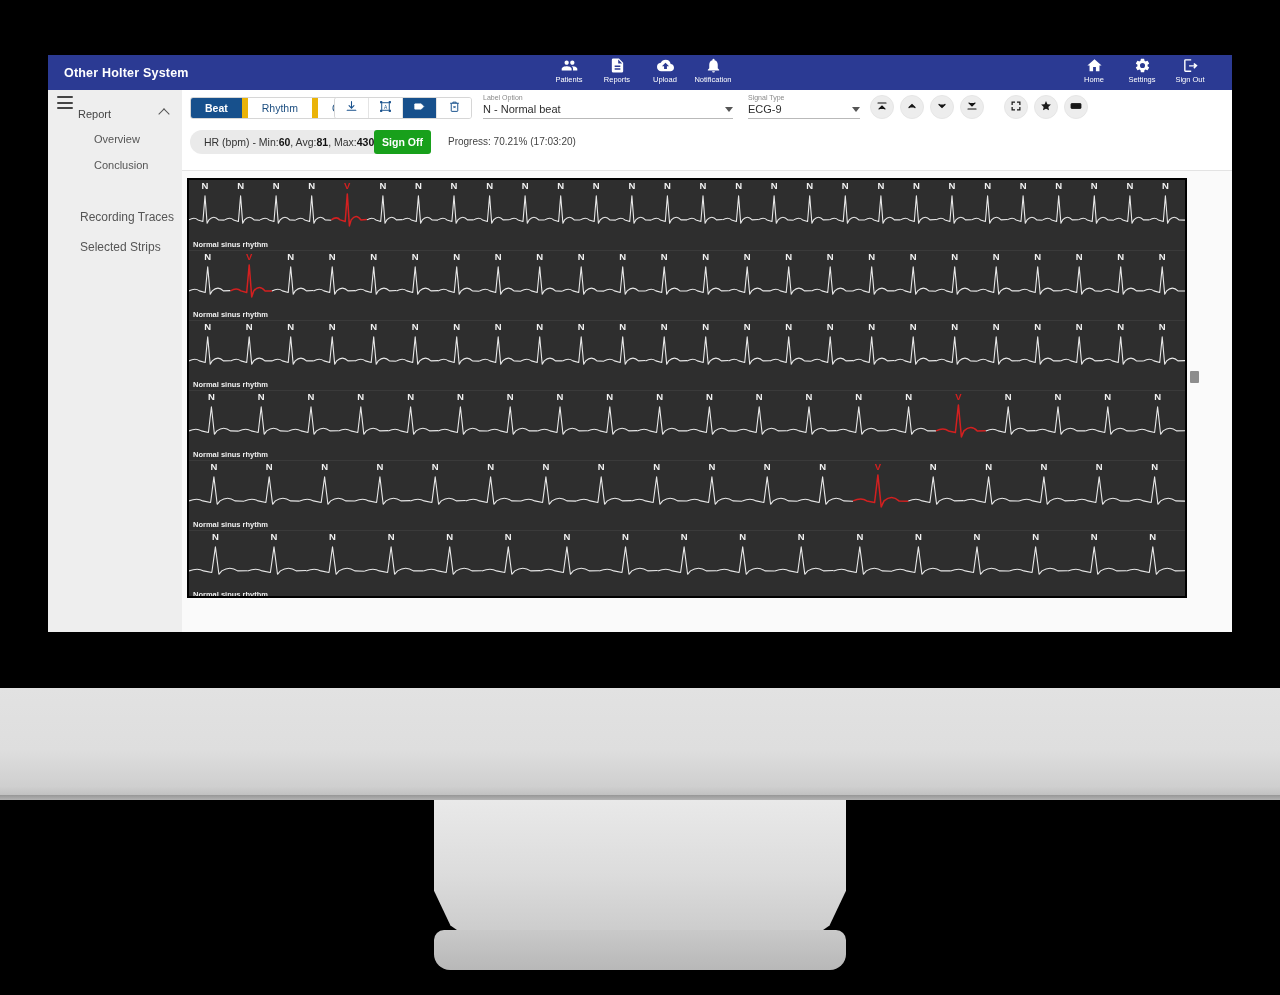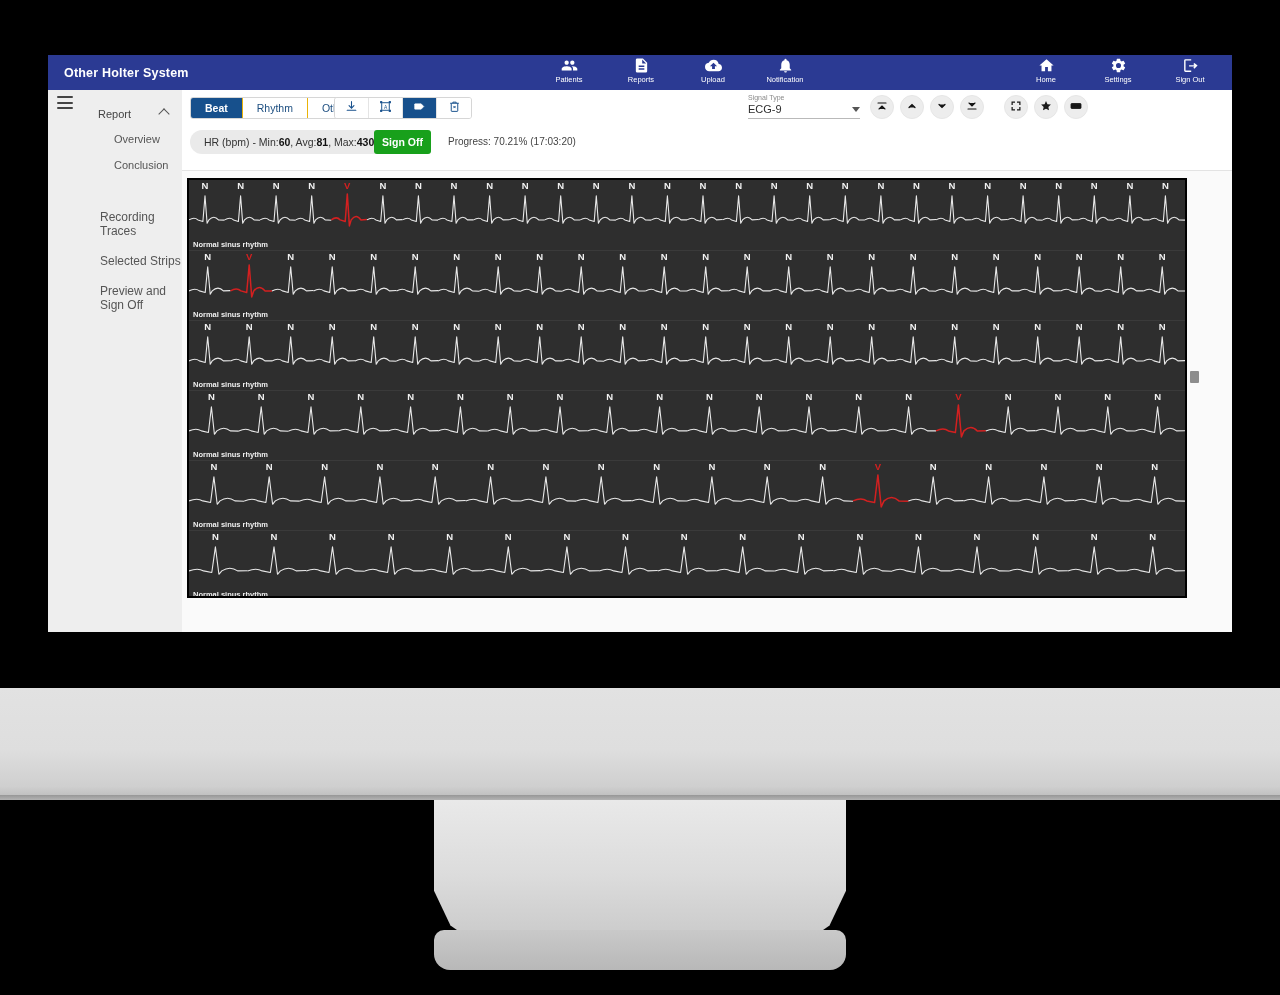--- a/index.html
+++ b/index.html
@@ -49,37 +49,37 @@
   
   #app-header {
     position: relative; height: 35px; width: 100%;
     background: #2b3a93;
     display: flex; align-items: center;
   }
   #app-title {
     color: #fff; font-size: 12.5px; font-weight: bold;
     margin-left: 16px; letter-spacing: .2px;
   }
-  .nav-group { display: flex; align-items: flex-start; gap: 24px; }
+  .nav-group { display: flex; align-items: flex-start; }
   #nav-center { position: absolute; left: 497px; top: 2px; }
   #nav-right  { position: absolute; right: 18px; top: 2px; }
   .nav-item {
     display: flex; flex-direction: column; align-items: center;
     color: #fff; cursor: pointer; width: 48px;
   }
   .nav-item svg { width: 17px; height: 17px; fill: #fff; display:block; }
   .nav-label { font-size: 7.5px; margin-top: 1px; white-space: nowrap; }
 
   
   #app-body { display: flex; height: 542px; background: #fafafa; }
 
   
   #sidebar {
     width: 134px; background: #eeeeee; height: 100%;
-    position: relative; flex: 0 0 134px; padding-left: 20px;
+    position: relative; flex: 0 0 134px;
   }
   #hamburger {
     position: absolute; left: 9px; top: 6px; width: 16px; height: 13px;
     display: flex; flex-direction: column; justify-content: space-between;
     cursor: pointer;
   }
   #hamburger span { display:block; height: 2px; background: #444; border-radius: 1px; }
   #report-row {
     display: flex; align-items: center; justify-content: space-between;
     padding: 6px 12px 6px 30px; cursor: pointer;
@@ -106,21 +106,21 @@
 
   
   #seg {
     position: absolute; left: 8px; top: 7px; height: 22px;
     display: flex; background: #fff;
     border: 1px solid #d6d6d6; border-radius: 3px; overflow: hidden;
   }
   .seg-btn {
     padding: 0 14px; height: 100%; display: flex; align-items: center;
     font-size: 10.5px; color: #1c4e80; cursor: pointer; background: #fff;
-    border-right: 1px solid #eab308;
+    border-right: 6px solid #eab308;
   }
   .seg-btn:last-child { border-right: none; }
   .seg-btn.active { background: #17508c; color: #fff; font-weight: bold; }
 
   
   #icon-group {
     position: absolute; left: 152px; top: 7px; height: 22px;
     display: flex; border: 1px solid #d6d6d6; border-radius: 3px;
     overflow: hidden; background: #fff;
   }
@@ -291,23 +291,20 @@
         </div>
         <div class="sb-sub">
           <span>Conclusion</span>
         </div>
         <div class="sb-gap"></div>
         <div class="sb-item">
           <span>Recording Traces</span>
         </div>
         <div class="sb-item">
           <span>Selected Strips</span>
-        </div>
-        <div class="sb-item">
-          <span>Preview and Sign Off</span>
         </div>
       </div>
 
       <div id="content">
 
         <div id="toolbar-card">
 
           <div id="seg">
             <div class="seg-btn active">
               <span>Beat</span>
@@ -354,20 +351,27 @@
                 <svg viewBox="0 0 24 24" fill="none" stroke="#17508c" stroke-width="1.8">
                   <path d="M4 6h16"></path>
                     <path d="M9 6V4h6v2"></path>
                   <path d="M6 6v14a1 1 0 0 0 1 1h10a1 1 0 0 0 1-1V6"></path>
                   <path d="M10 11l4 4M14 11l-4 4"></path>
                 </svg>
               </span>
             </div>
           </div>
 
+          <div class="field" id="field-label-option">
+            <div class="flabel">Label Option</div>
+            <div class="fctl">
+              <span class="fval">N - Normal beat</span>
+              <span class="caret"></span>
+            </div>
+          </div>
 
           <div class="field" id="field-signal-type">
             <div class="flabel">Signal Type</div>
             <div class="fctl">
               <span class="fval">ECG-9</span>
               <span class="caret"></span>
             </div>
           </div>
 
           <div id="round-group">

